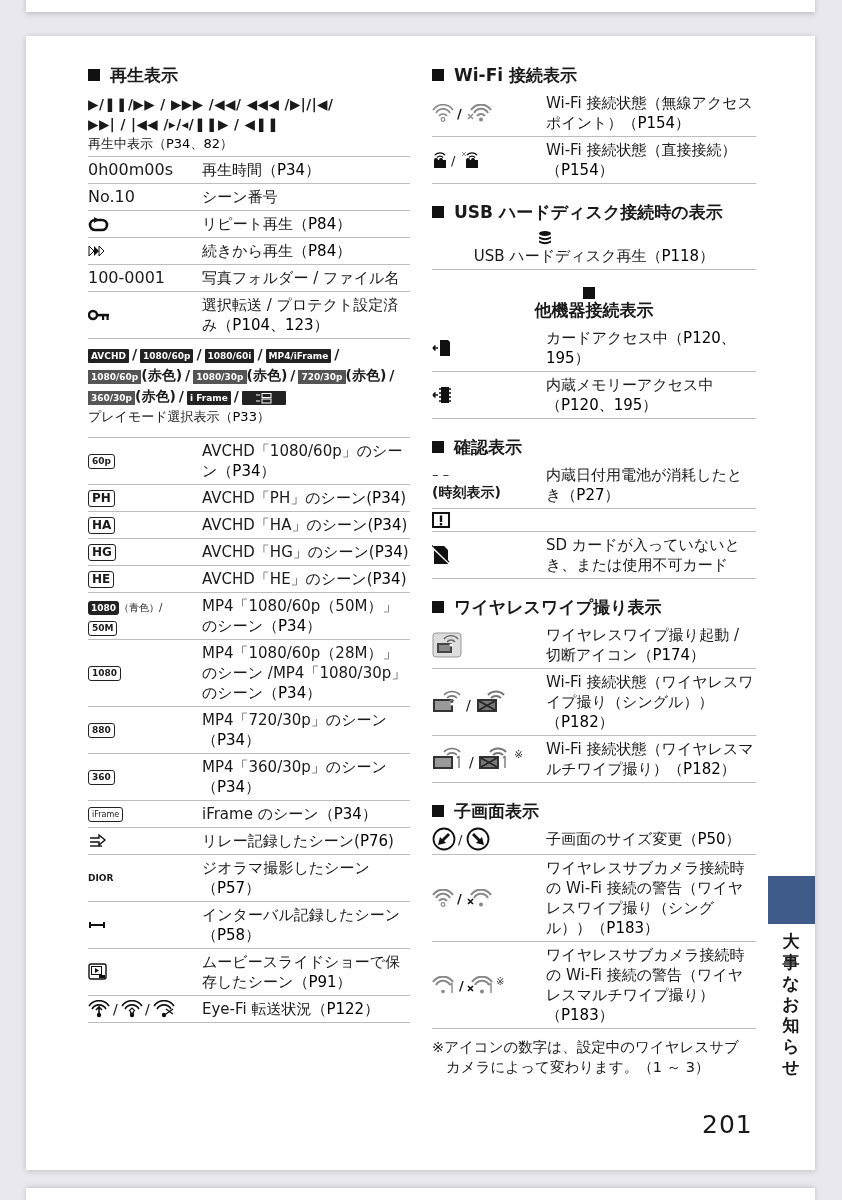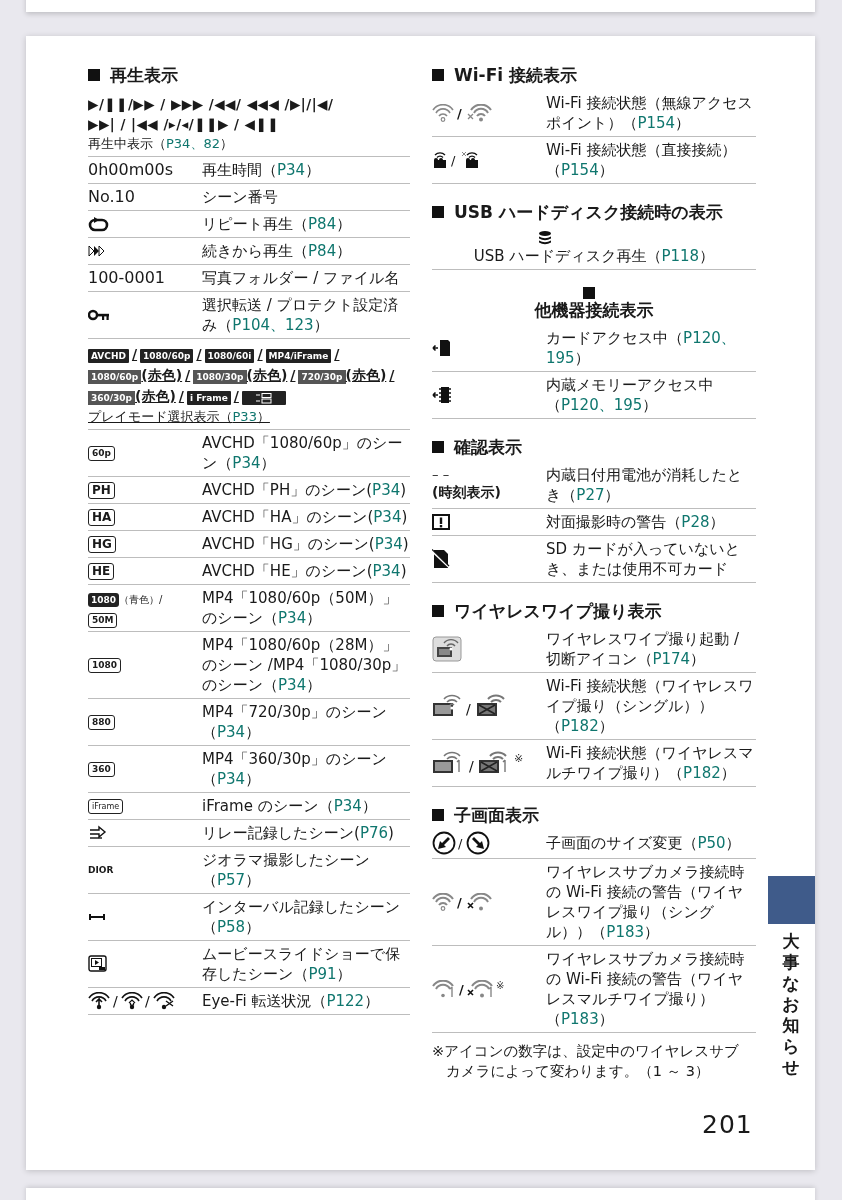--- a/index.html
+++ b/index.html
@@ -27,21 +27,21 @@
   .col-right { left:406px; width:324px; }
 
   .sec-head {
     font-size:17px; font-weight:bold; line-height:22px;
     margin:0; padding:0; display:flex; align-items:center;
   }
   .sec-head .sq { display:inline-block; width:12px; height:12px; background:#111; margin-right:10px; }
 
   .glyph-line { font-size:13.5px; font-weight:bold; line-height:20px; letter-spacing:0.5px; }
   .note { font-size:13px; line-height:20px; }
-  .link { color:#0f766e;margin-top:37px; }
+  .link { color:#000000;margin-top:37px; }
 
   .row {
     display:flex; align-items:center;
     border-bottom:1px solid #bdbdbd;
     font-size:15px; line-height:20px;
     padding:3px 0;
   }
   .row .sym { width:114px; flex:none; display:flex; align-items:center; }
   .col-right .row .sym { width:114px; }
   .row .desc { flex:1; }
@@ -134,21 +134,21 @@
         <svg class="icon" width="22" height="12" viewBox="0 0 22 12">
             <circle cx="5" cy="6" r="4" fill="none" stroke="#111" stroke-width="2.4"></circle>
             <rect x="9" y="4.8" width="12" height="2.6" fill="#111"></rect>
             <rect x="14" y="7" width="2.2" height="4" fill="#111"></rect>
             <rect x="18.5" y="7" width="2.2" height="4" fill="#111"></rect>
           </svg>
       </div>
       <div class="desc"><span>選択転送 / プロテクト設定済み（</span><span class="link">P104、123</span><span>）</span></div>
     </div>
 
-    <div style="padding-top:5px; border-bottom:1px solid #bdbdbd; padding-bottom:2px;text-decoration:underline;">
+    <div style="padding-top:5px; border-bottom:1px solid #bdbdbd; padding-bottom:10px;">
       <div class="mode-line">
         <span class="badge-dark">AVCHD</span><span class="slash">/</span><span class="badge-dark">1080/60p</span><span class="slash">/</span><span class="badge-dark">1080/60i</span><span class="slash">/</span><span class="badge-dark">MP4/iFrame</span><span class="slash">/</span>
       </div>
       <div class="mode-line">
         <span class="badge-grey">1080/60p</span><span>(赤色)</span><span class="slash">/</span><span class="badge-grey">1080/30p</span><span>(赤色)</span><span class="slash">/</span><span class="badge-grey">720/30p</span><span>(赤色)</span><span class="slash">/</span>
       </div>
       <div class="mode-line">
         <span class="badge-grey">360/30p</span><span>(赤色)</span><span class="slash">/</span><span class="badge-dark">i Frame</span><span class="slash">/</span><span class="badge-dark" style="padding:1px 14px;">
           <svg width="16" height="11" viewBox="0 0 16 11" style="vertical-align:middle">
               <path d="M0 2 H4 M0 8 H4" stroke="#fff" stroke-width="1.2"></path>
@@ -396,21 +396,20 @@
       <div class="desc"><span>内蔵日付用電池が消耗したとき（</span><span class="link">P27</span><span>）</span></div>
     </div>
     <div class="row">
       <div class="sym">
         <svg class="icon" width="18" height="16" viewBox="0 0 18 16">
             <rect x="1" y="1" width="16" height="14" fill="none" stroke="#111" stroke-width="2"></rect>
             <rect x="7.8" y="3.5" width="2.4" height="6.5" fill="#111"></rect>
             <rect x="7.8" y="11" width="2.4" height="2.4" fill="#111"></rect>
           </svg>
       </div>
-      <div class="desc"><span>対面撮影時の警告（</span><span class="link">P28</span><span>）</span></div>
     </div>
     <div class="row">
       <div class="sym">
         <svg class="icon" width="18" height="20" viewBox="0 0 18 20">
             <path d="M2 1 H12 L16 5 V19 H2 Z" fill="#111"></path>
             <path d="M0 2 L18 19" stroke="#fff" stroke-width="2"></path>
             <path d="M0 0.5 L17 17" stroke="#111" stroke-width="1.2"></path>
           </svg>
       </div>
       <div class="desc">SD カードが入っていないとき、または使用不可カード</div>

